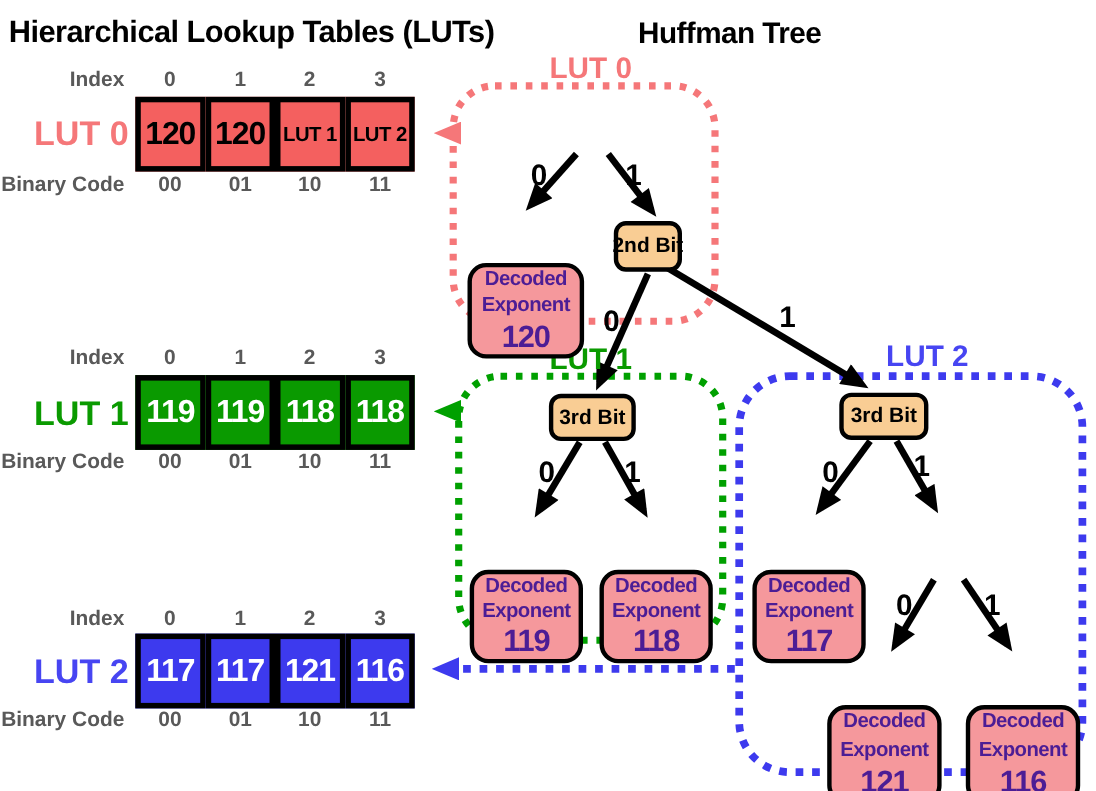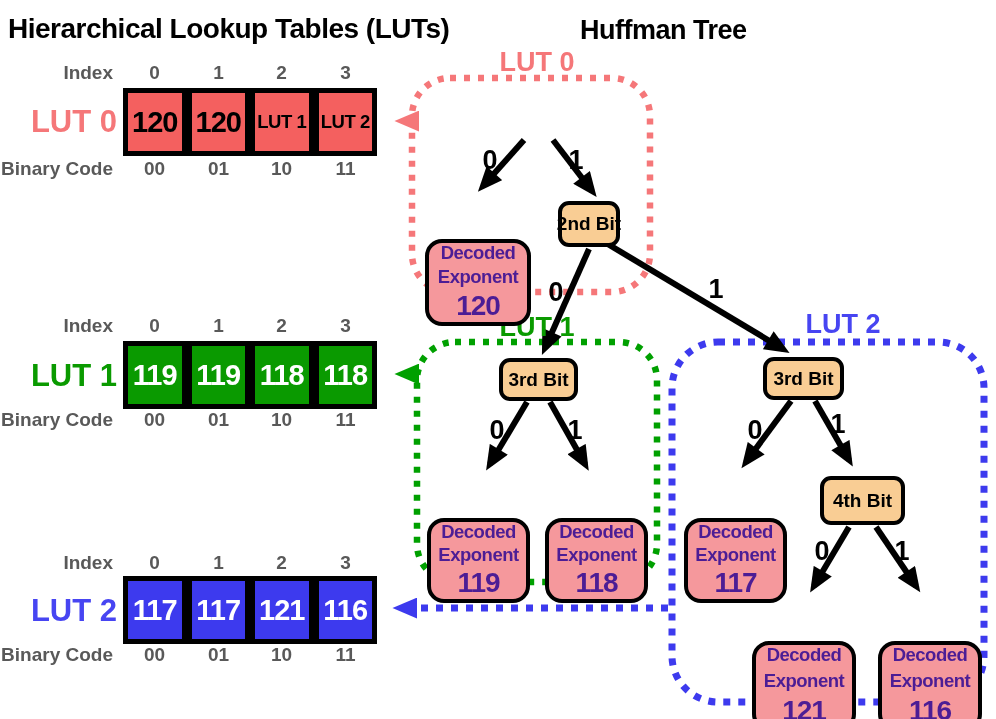--- a/index.html
+++ b/index.html
@@ -155,21 +155,20 @@
   <div class="abs colnum" style="left:250px; top:644px;">10</div>
   <div class="abs colnum" style="left:314px; top:644px;">11</div>
 
   <div class="abs grouplabel lbl-red" style="left:537px; top:62px;">LUT 0</div>
   <div class="abs grouplabel lbl-green" style="left:537px; top:327px;">LUT 1</div>
   <div class="abs grouplabel lbl-blue" style="left:843px; top:324px;">LUT 2</div>
 
   <div class="abs bitnode" style="left:558px; top:201px; width:62px; height:46px;">2nd Bit</div>
   <div class="abs bitnode" style="left:499px; top:358px; width:79px; height:43px;">3rd Bit</div>
   <div class="abs bitnode" style="left:763px; top:357px; width:81px; height:43px;">3rd Bit</div>
-  <div class="abs bitnode" style="left:820px; top:476px; width:85px; height:49px;">4th Bit</div>
 
   <div class="abs leaf" style="left:425px; top:195px; width:106px; height:87px;">
     <span class="ln">Decoded</span>
     <span class="ln">Exponent</span>
     <span class="val">120</span>
   </div>
   <div class="abs leaf" style="left:427px; top:474px; width:103px; height:85px;">
     <span class="ln">Decoded</span>
     <span class="ln">Exponent</span>
     <span class="val">119</span>

